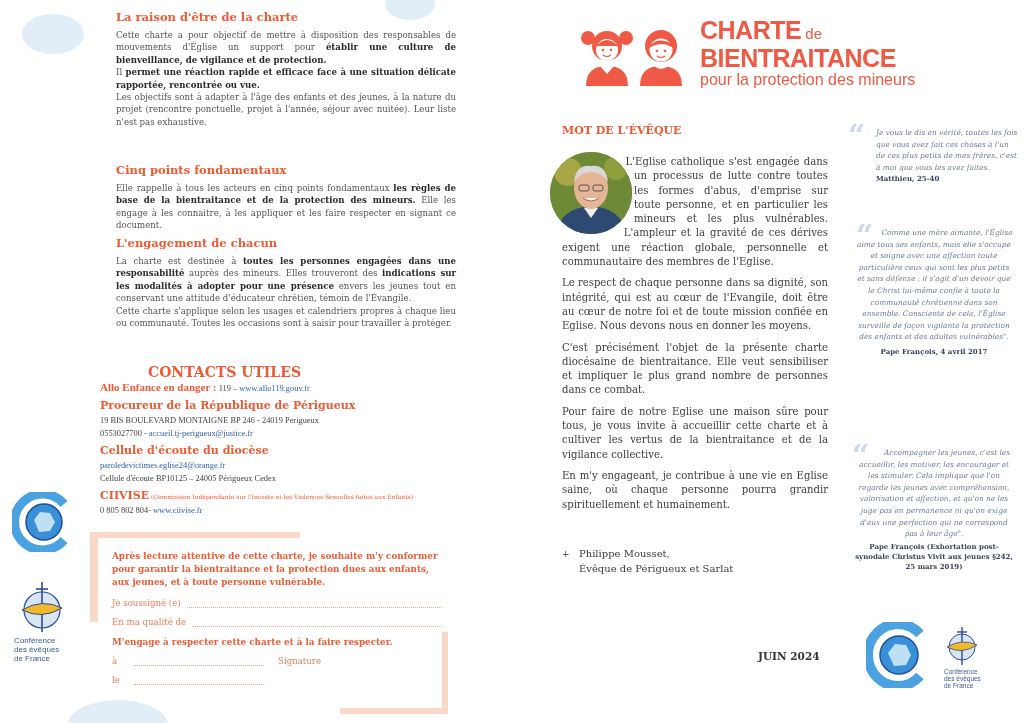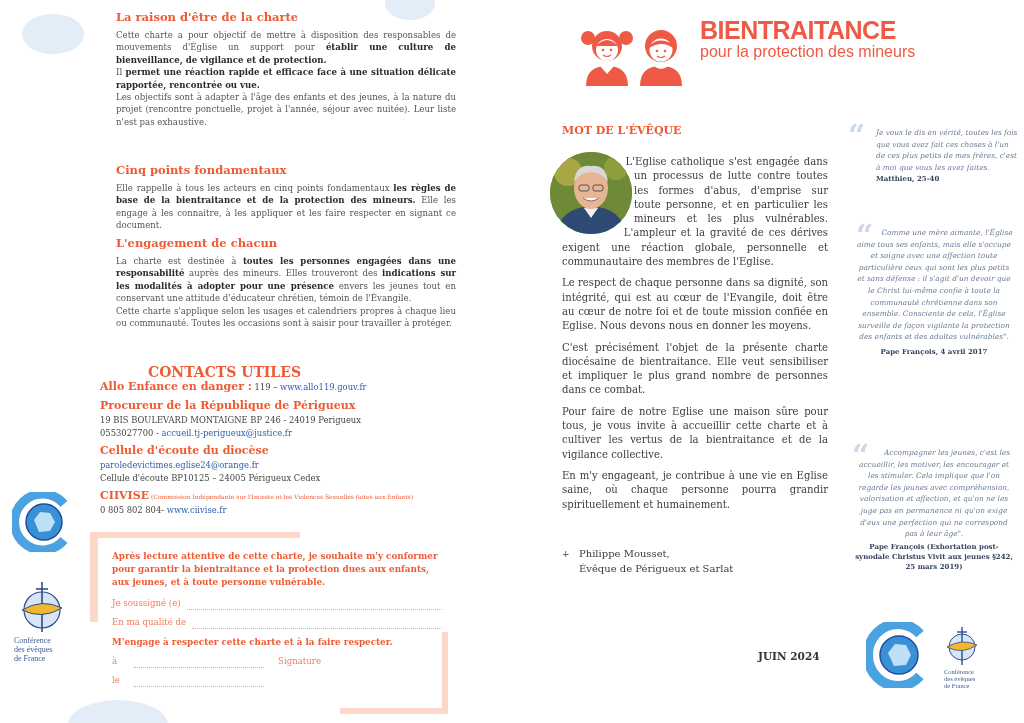--- a/index.html
+++ b/index.html
@@ -15,34 +15,34 @@
   .lcol { position: absolute; left: 116px; width: 340px; font-size: 8.6px; line-height: 12.4px; color: #555; }
   .h-or { color: #ee5a33; font-weight: bold; font-size: 11.5px; line-height: 15px; margin-bottom: 4px; }
   .lcol p { text-align: justify; }
   .lcol b { color: #2a2a2a; }
 
   .contacts { position: absolute; left: 100px; top: 365px; width: 380px; font-size: 8.4px; line-height: 12px; color: #444; }
   .c-title { color: #ee5a33; font-weight: bold; font-size: 14px; line-height: 14px; margin-left: 48px; }
   .c-head { color: #ee5a33; font-weight: bold; font-size: 11px; line-height: 16px; }
   .c-link { color: #2f5ea9; }
   .c-small { color: #ee5a33; font-size: 6px; font-weight: normal; }
-  .c-line { line-height: 13px; }
+  .c-line { line-height: 13px; font-family: Liberation Serif, serif; }
 
   .bracket-tl { position: absolute; left: 90px; top: 532px; width: 8px; height: 90px; background: #fbd8c8; }
   .bracket-tl2 { position: absolute; left: 90px; top: 532px; width: 210px; height: 6px; background: #fbd8c8; }
   .bracket-br { position: absolute; left: 442px; top: 632px; width: 6px; height: 82px; background: #fbd8c8; }
   .bracket-br2 { position: absolute; left: 340px; top: 708px; width: 108px; height: 6px; background: #fbd8c8; }
 
   .sign { position: absolute; left: 112px; top: 550px; width: 330px; color: #ee5a33; font-size: 8.8px; line-height: 13px; }
   .sign .intro { font-weight: bold; }
-  .sign .row { display: flex; align-items: flex-end; margin-top: 6px; font-size: 8.6px; color: #f07e5d; }
+  .sign .row { display: flex; align-items: center; margin-top: 6px; font-size: 8.6px; color: #f07e5d; }
   .dots { flex: 1; border-bottom: 1px dotted #f4a48c; margin-left: 6px; height: 8px; }
   .sign .commit { font-weight: bold; margin-top: 7px; color: #ee5a33; }
   .short-dots { width: 130px; border-bottom: 1px dotted #f4a48c; margin-left: 10px; height: 8px; }
-  .cef-text { position: absolute; font-family: Liberation Serif, serif; color: #3d5a94; font-size: 8px; line-height: 9px; }
+  .cef-text { position: absolute; font-family: Liberation Sans, sans-serif; color: #3d5a94; font-size: 8px; line-height: 9px; }
 
   .title-block { position: absolute; left: 700px; top: 18px; }
   .t1 { font-family: "Liberation Sans", sans-serif; font-weight: bold; color: #ee5a45; font-size: 25px; line-height: 24px; letter-spacing: -0.5px; }
   .t1 small { font-size: 15px; font-weight: normal; letter-spacing: 0; }
   .t3 { font-family: "Liberation Sans", sans-serif; color: #ee5a45; font-size: 16px; line-height: 19px; }
 
   .kids { position: absolute; left: 578px; top: 24px; }
 
   .mot-title { position: absolute; left: 562px; top: 124px; color: #ee5a33; font-weight: bold; font-size: 11px; }
   .photo { position: absolute; left: 550px; top: 152px; width: 82px; height: 82px; border-radius: 50%; overflow: hidden; background: radial-gradient(circle at 30% 30%, #9aa34a, #4c6a2a 70%); }
@@ -175,20 +175,21 @@
     <path d="M71 22 Q80 12 95 20 L95 24 Q84 16 71 24 Z" fill="#ee5a45"></path>
     <circle cx="79" cy="27" r="1.3" fill="#ee5a45"></circle>
     <circle cx="87" cy="27" r="1.3" fill="#ee5a45"></circle>
     <path d="M79 32 Q83 35 87 32" fill="none" stroke="#ee5a45" stroke-width="1.2"></path>
     <path d="M62 62 Q62 42 83 42 Q104 42 104 62 Z" fill="#ee5a45"></path>
     <path d="M76 42 Q83 48 90 42" fill="#fff"></path>
   </svg>
 </div>
 
 <div class="title-block">
+  <div class="t1"><span>CHARTE</span><small> de</small></div>
   <div class="t1">BIENTRAITANCE</div>
   <div class="t3">pour la protection des mineurs</div>
 </div>
 
 <div class="mot-title">MOT DE L'ÉVÊQUE</div>
 
 <div class="photo">
   <svg width="82" height="82" viewBox="0 0 82 82">
     <rect width="82" height="82" fill="#6f8a36"></rect>
     <circle cx="18" cy="20" r="14" fill="#a9a645"></circle>

